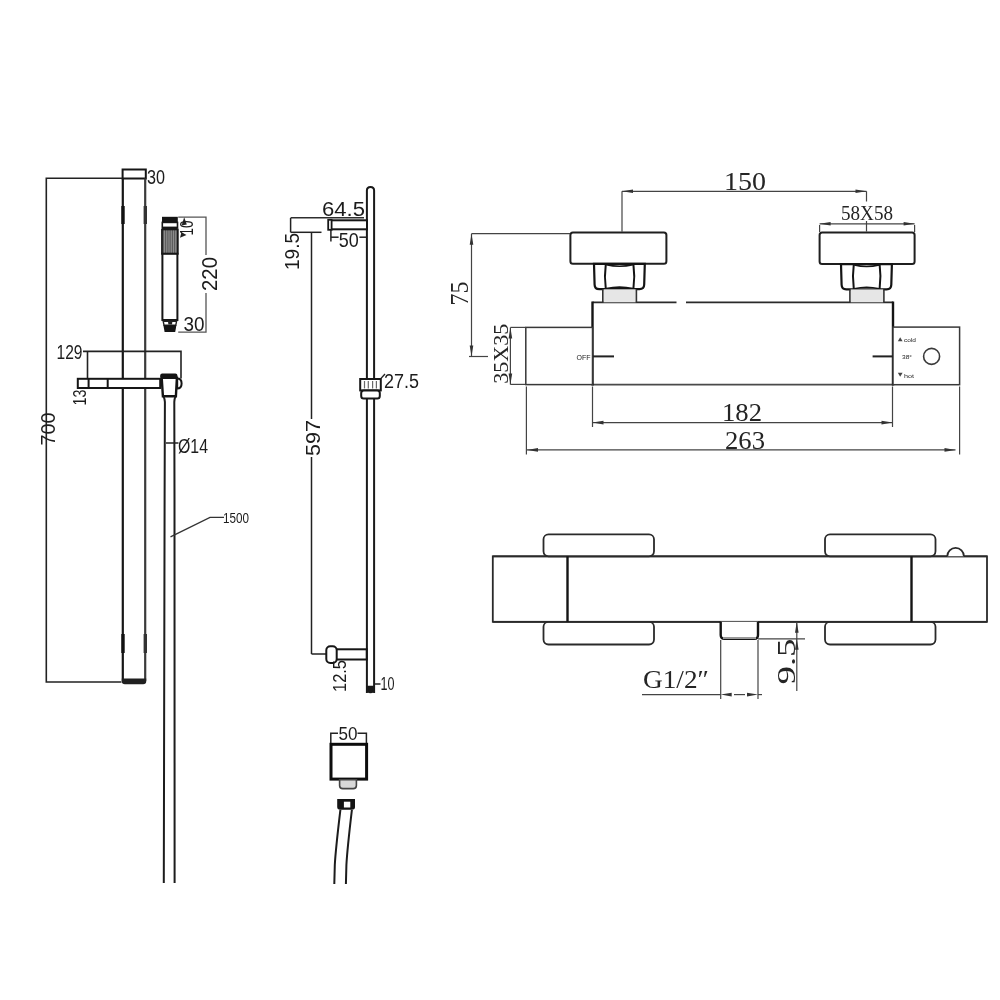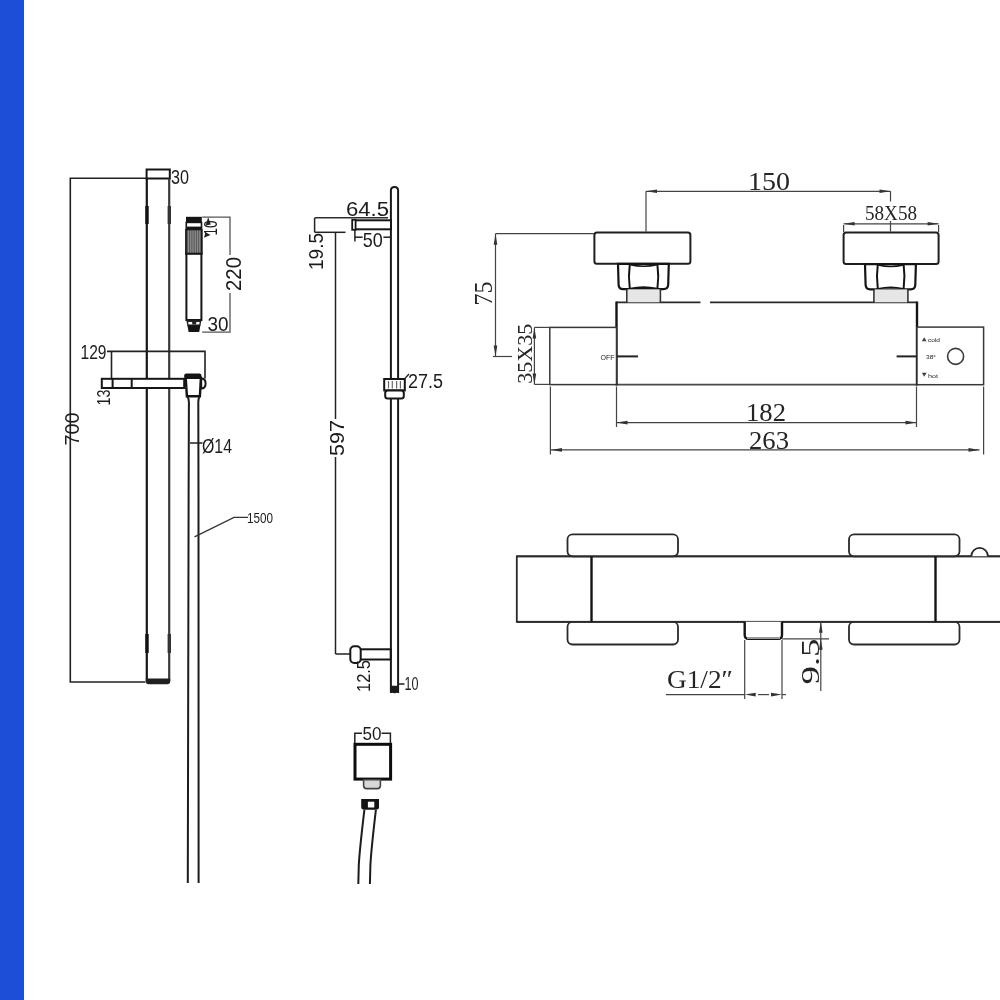--- a/index.html
+++ b/index.html
@@ -1,16 +1,16 @@
 <!DOCTYPE html>
 <html><head>
 <meta charset="utf-8">
 <style>
 html,body{margin:0;padding:0;background:#ffffff;}
-#wrap{width:868px;height:1000px;position:relative;background:#1d4ed8;padding-left:24px;}
+#wrap{width:868px;height:1000px;position:relative;background:#7dd3fc;}
 text{white-space:pre;}
 .c{font-family:"Liberation Sans",sans-serif;fill:#1c1c1c;}
 .s{font-family:"Liberation Serif",serif;fill:#252525;}
 </style>
 </head>
 <body>
 <div id="wrap">
 <svg style="filter:blur(0.3px)" width="1000" height="1000" viewBox="0 0 1000 1000">
 <rect x="0" y="0" width="1000" height="1000" fill="#ffffff"></rect>
 

